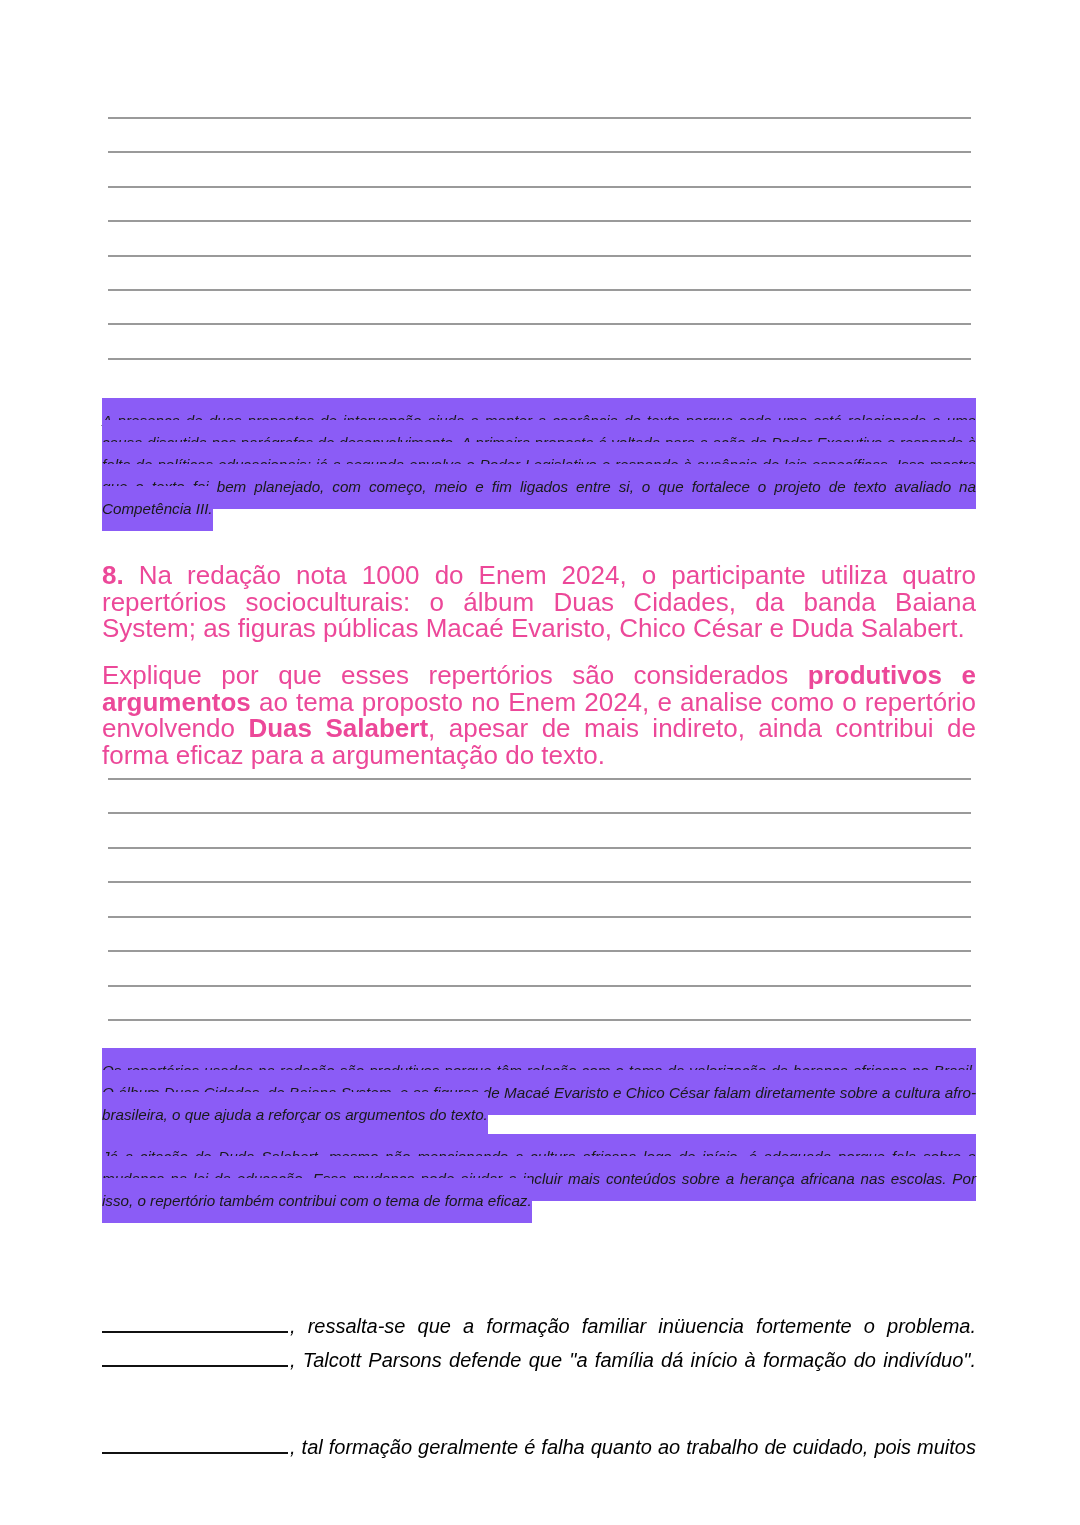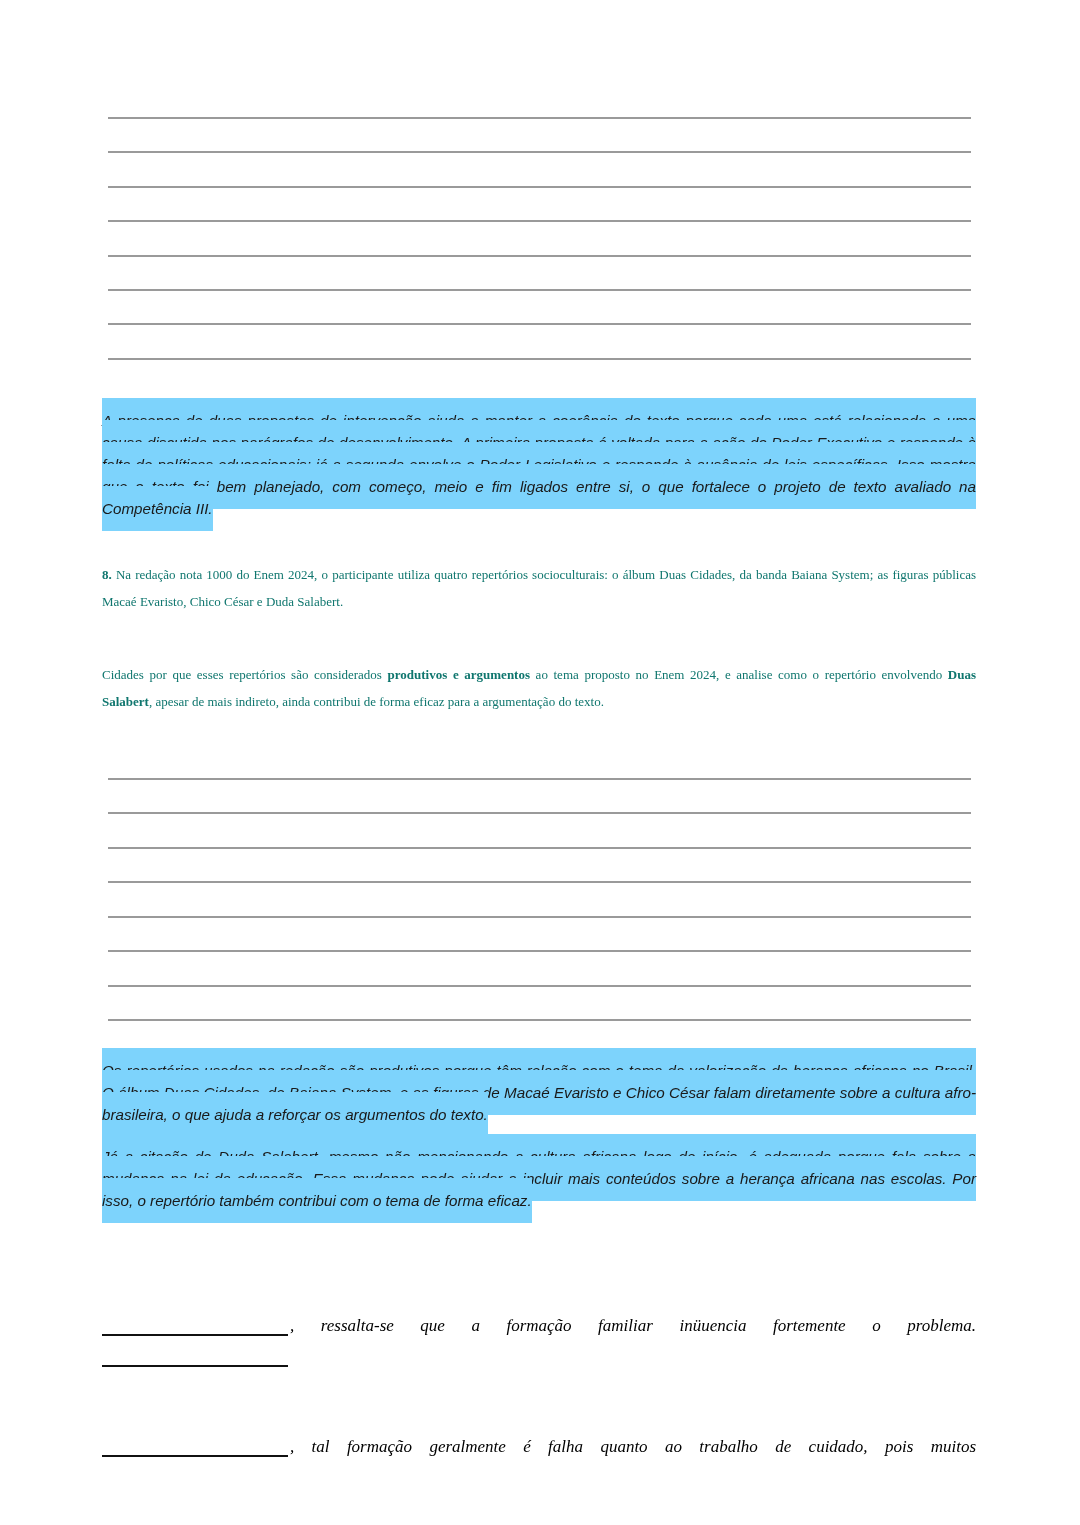--- a/index.html
+++ b/index.html
@@ -33,48 +33,46 @@
       left: 102px;
       width: 874px;
       font-style: italic;
       font-size: 15.2px;
       line-height: 22px;
       text-align: justify;
       color: #1a1a1a;
       margin: 0;
     }
     .answer .hl {
-      background: #7dd3fc;
+      background: #8b5cf6;
       -webkit-box-decoration-break: clone;
       box-decoration-break: clone;
       padding: 14px 0;
     }
     .question {
       position: absolute;
       left: 102px;
       width: 874px;
-      font-size: 13px;
+      font-size: 26px;
       line-height: 26.5px;
       text-align: justify;
       margin: 0;
-      color: #0f766e;
-      font-family: Liberation Serif, serif;
+      color: #ec4899;
     }
     .question b { font-weight: bold; }
     .gap-row {
       position: absolute;
       left: 102px;
       width: 874px;
-      font-size: 17px;
+      font-size: 20px;
       line-height: 26px;
       font-style: italic;
       display: flex;
-      align-items: center;
+      align-items: flex-start;
       white-space: nowrap;
-      font-family: Liberation Serif, serif;
     }
     .gap-blank {
       display: inline-block;
       width: 186px;
       border-bottom: 2px solid #111;
       height: 18px;
       flex: 0 0 auto;
     }
     .gap-text {
       flex: 1 1 auto;
@@ -96,21 +94,21 @@
     <div class="rule-line" style="top:255px"></div>
     <div class="rule-line" style="top:289px"></div>
     <div class="rule-line" style="top:323px"></div>
     <div class="rule-line" style="top:358px"></div>
   </div>
 
   <p class="answer" style="top:410px"><span class="hl">A presença de duas propostas de intervenção ajuda a manter a coerência do texto porque cada uma está relacionada a uma causa discutida nos parágrafos de desenvolvimento. A primeira proposta é voltada para a ação do Poder Executivo e responde à falta de políticas educacionais; já a segunda envolve o Poder Legislativo e responde à ausência de leis específicas. Isso mostra que o texto foi bem planejado, com começo, meio e fim ligados entre si, o que fortalece o projeto de texto avaliado na Competência III.</span></p>
 
   <p class="question" style="top:562px"><b>8.</b><span> Na redação nota 1000 do Enem 2024, o participante utiliza quatro repertórios socioculturais: o álbum Duas Cidades, da banda Baiana System; as figuras públicas Macaé Evaristo, Chico César e Duda Salabert.</span></p>
 
-  <p class="question" style="top:662px"><span>Cidades por que esses repertórios são considerados </span><b>produtivos e argumentos</b><span> ao tema proposto no Enem 2024, e analise como o repertório envolvendo </span><b>Duas Salabert</b><span>, apesar de mais indireto, ainda contribui de forma eficaz para a argumentação do texto.</span></p>
+  <p class="question" style="top:662px"><span>Explique por que esses repertórios são considerados </span><b>produtivos e argumentos</b><span> ao tema proposto no Enem 2024, e analise como o repertório envolvendo </span><b>Duas Salabert</b><span>, apesar de mais indireto, ainda contribui de forma eficaz para a argumentação do texto.</span></p>
 
   <div>
     <div class="rule-line" style="top:778px"></div>
     <div class="rule-line" style="top:812px"></div>
     <div class="rule-line" style="top:847px"></div>
     <div class="rule-line" style="top:881px"></div>
     <div class="rule-line" style="top:916px"></div>
     <div class="rule-line" style="top:950px"></div>
     <div class="rule-line" style="top:985px"></div>
     <div class="rule-line" style="top:1019px"></div>
@@ -121,20 +119,21 @@
   <p class="answer" style="top:1060px"><span class="hl">Os repertórios usados na redação são produtivos porque têm relação com o tema da valorização da herança africana no Brasil. O álbum Duas Cidades, de Baiana System, e as figuras de Macaé Evaristo e Chico César falam diretamente sobre a cultura afro-brasileira, o que ajuda a reforçar os argumentos do texto.</span></p>
 
 
   <div>
     <div class="gap-row" style="top:1313px">
       <span class="gap-blank"></span>
       <span class="gap-text">, ressalta-se que a formação familiar inüuencia fortemente o problema.</span>
     </div>
     <div class="gap-row" style="top:1347px">
       <span class="gap-blank"></span>
+      <span class="gap-text">, Talcott Parsons defende que "a família dá início à formação do indivíduo".</span>
     </div>
     <div class="gap-row" style="top:1434px">
       <span class="gap-blank"></span>
       <span class="gap-text">, tal formação geralmente é falha quanto ao trabalho de cuidado, pois muitos</span>
     </div>
   </div>
 
 </div>
 
 </body></html>

